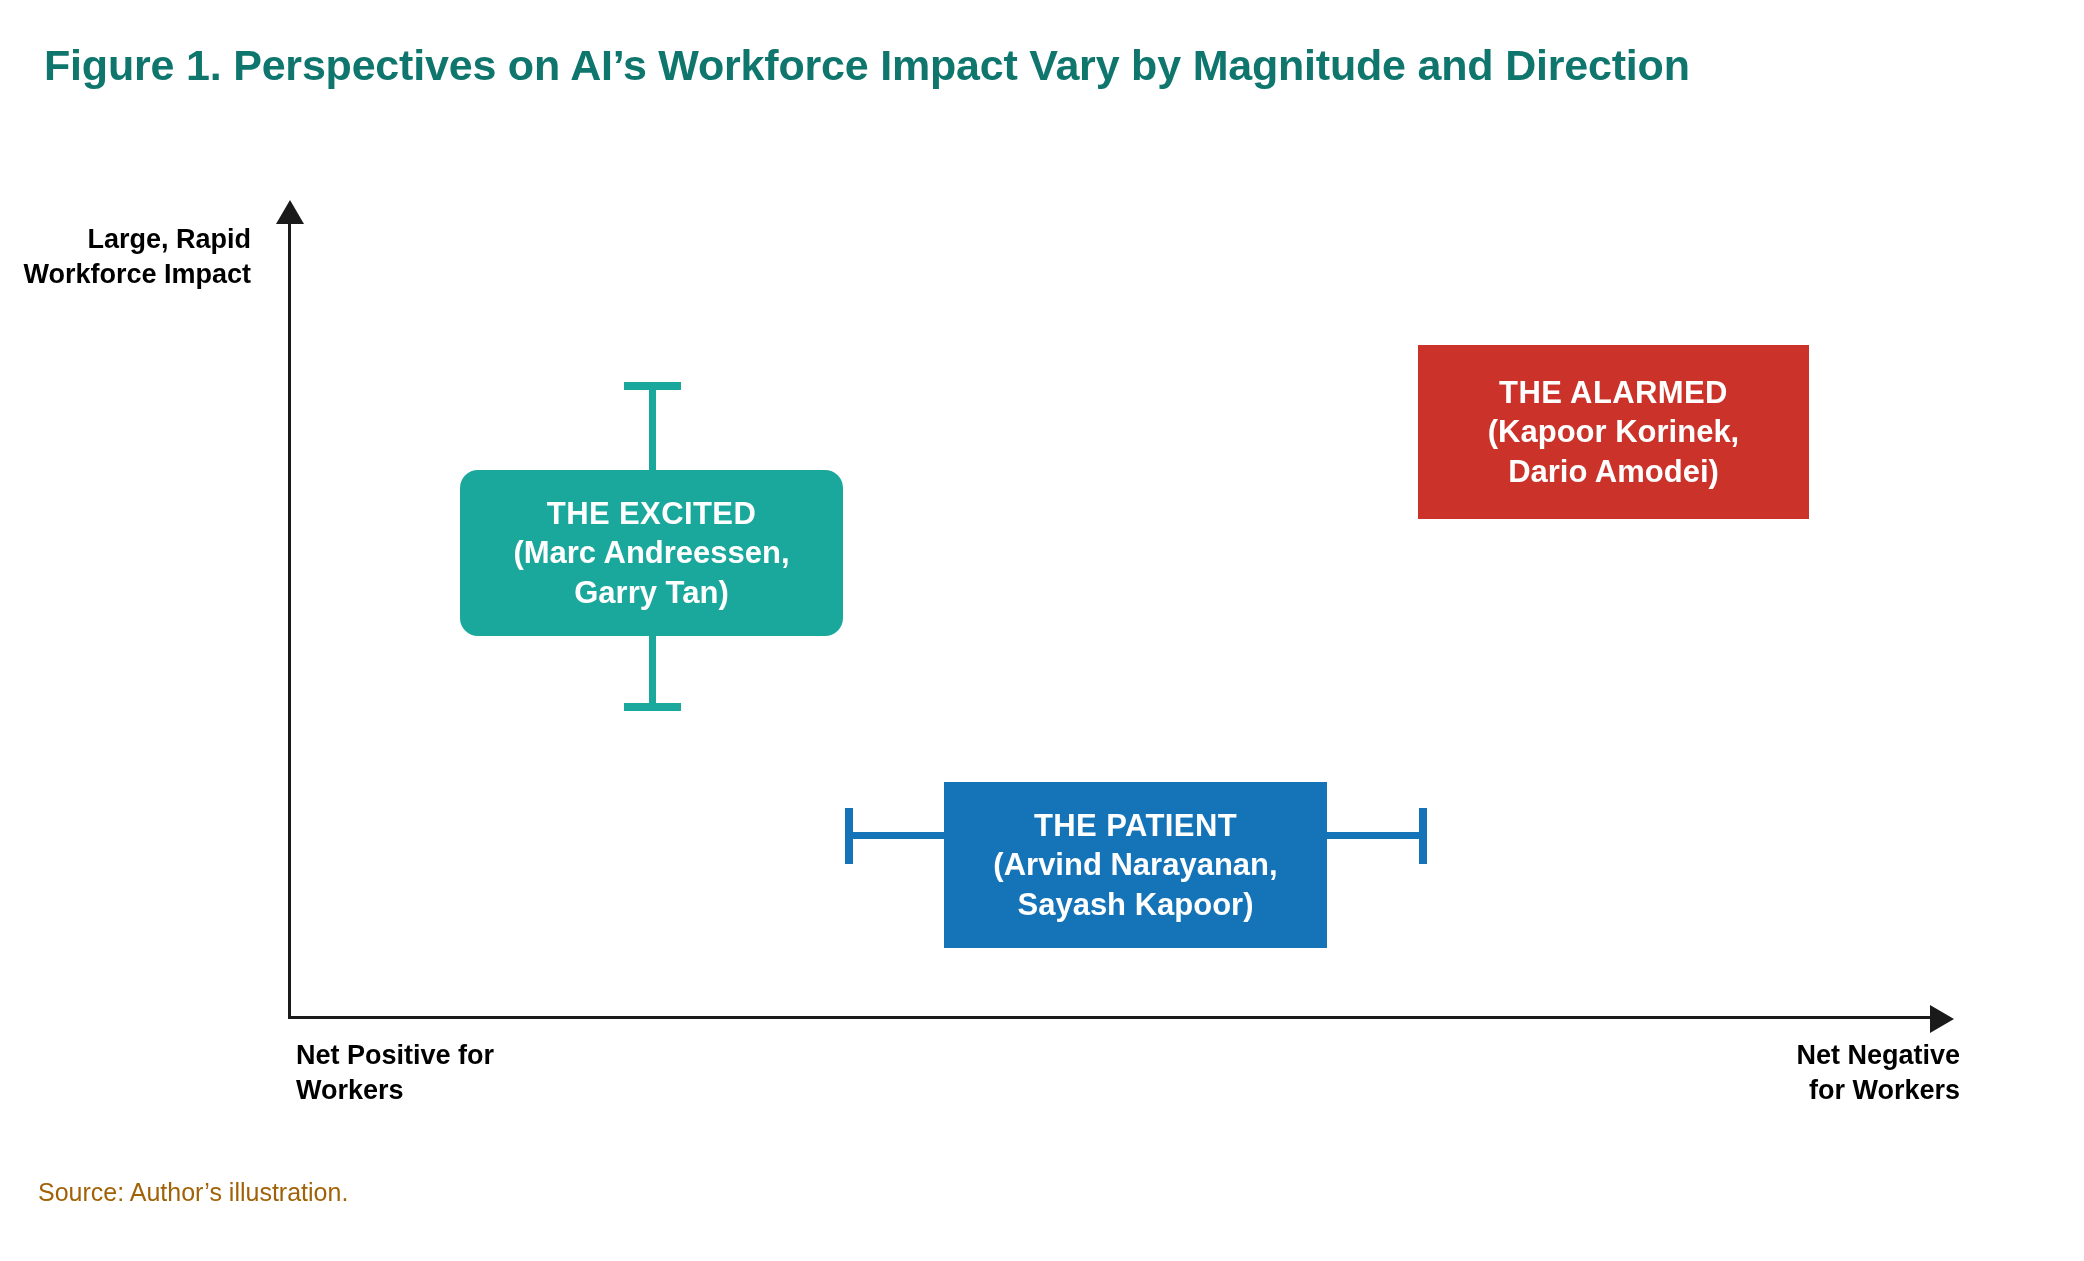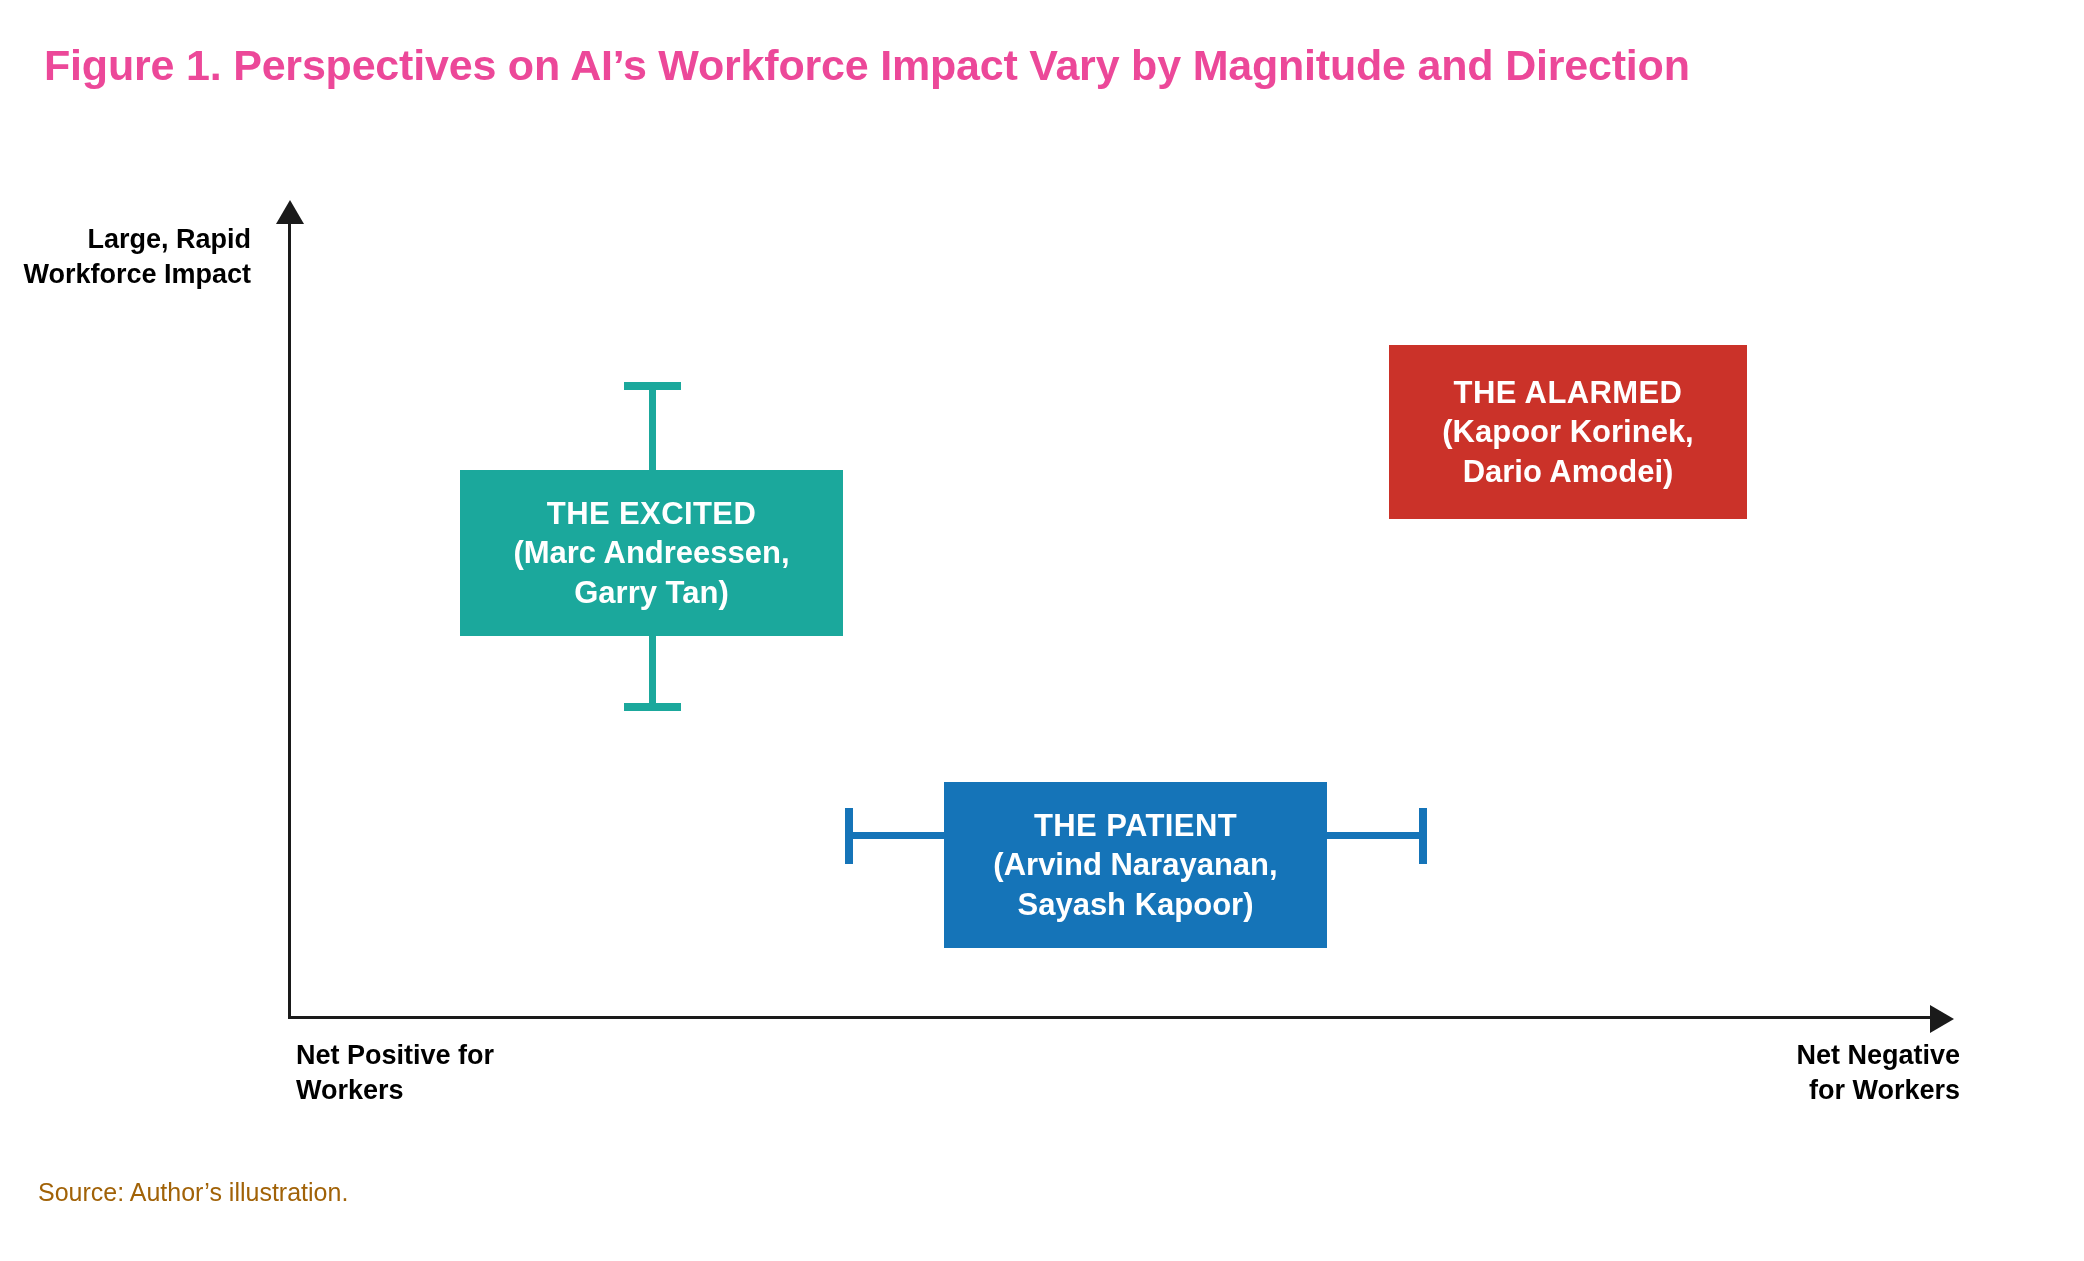--- a/index.html
+++ b/index.html
@@ -20,21 +20,21 @@
   }
   
   #fig-title {
     position: absolute;
     left: 44px;
     top: 40px;
     width: 1990px;
     font-size: 43px;
     font-weight: bold;
     letter-spacing: -0.2px;
-    color: #ec4899;
+    color: #0f766e;
     line-height: 1.18;
     white-space: nowrap;
   }
   
   #plot-area {
     position: absolute;
     left: 0;
     top: 0;
     width: 2084px;
     height: 1261px;
@@ -133,20 +133,21 @@
     position: absolute;
     z-index: 1;
   }
   
   #excited-box {
     left: 460px;
     top: 470px;
     width: 383px;
     height: 166px;
     background: #1BA89C;
+    border-radius: 18px;
   }
   #excited-stem-up {
     left: 649px;
     top: 385px;
     width: 7px;
     height: 90px;
     background: #1BA89C;
   }
   #excited-cap-up {
     left: 624px;
@@ -201,23 +202,23 @@
   }
   #patient-cap-right {
     left: 1419px;
     top: 808px;
     width: 8px;
     height: 56px;
     background: #1574B8;
   }
   
   #alarmed-box {
-    left: 1389px;
+    left: 1418px;
     top: 345px;
-    width: 358px;
+    width: 391px;
     height: 174px;
     background: #CB3229;
   }
   
   #source-note {
     position: absolute;
     left: 38px;
     top: 1178px;
     font-size: 25px;
     font-weight: normal;

